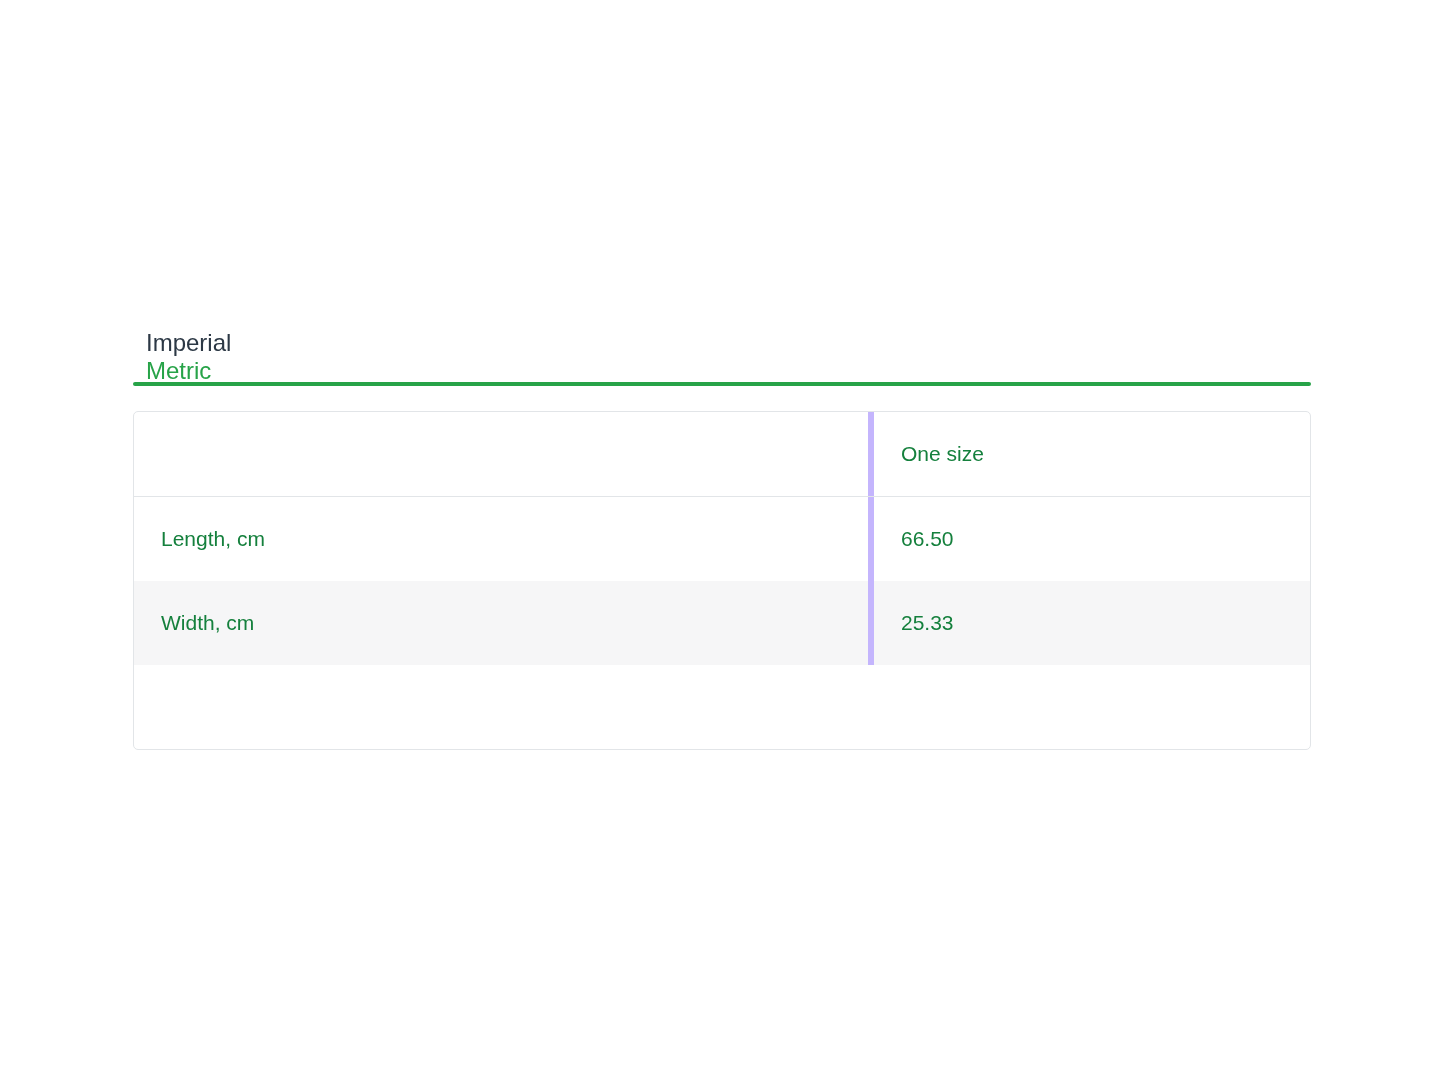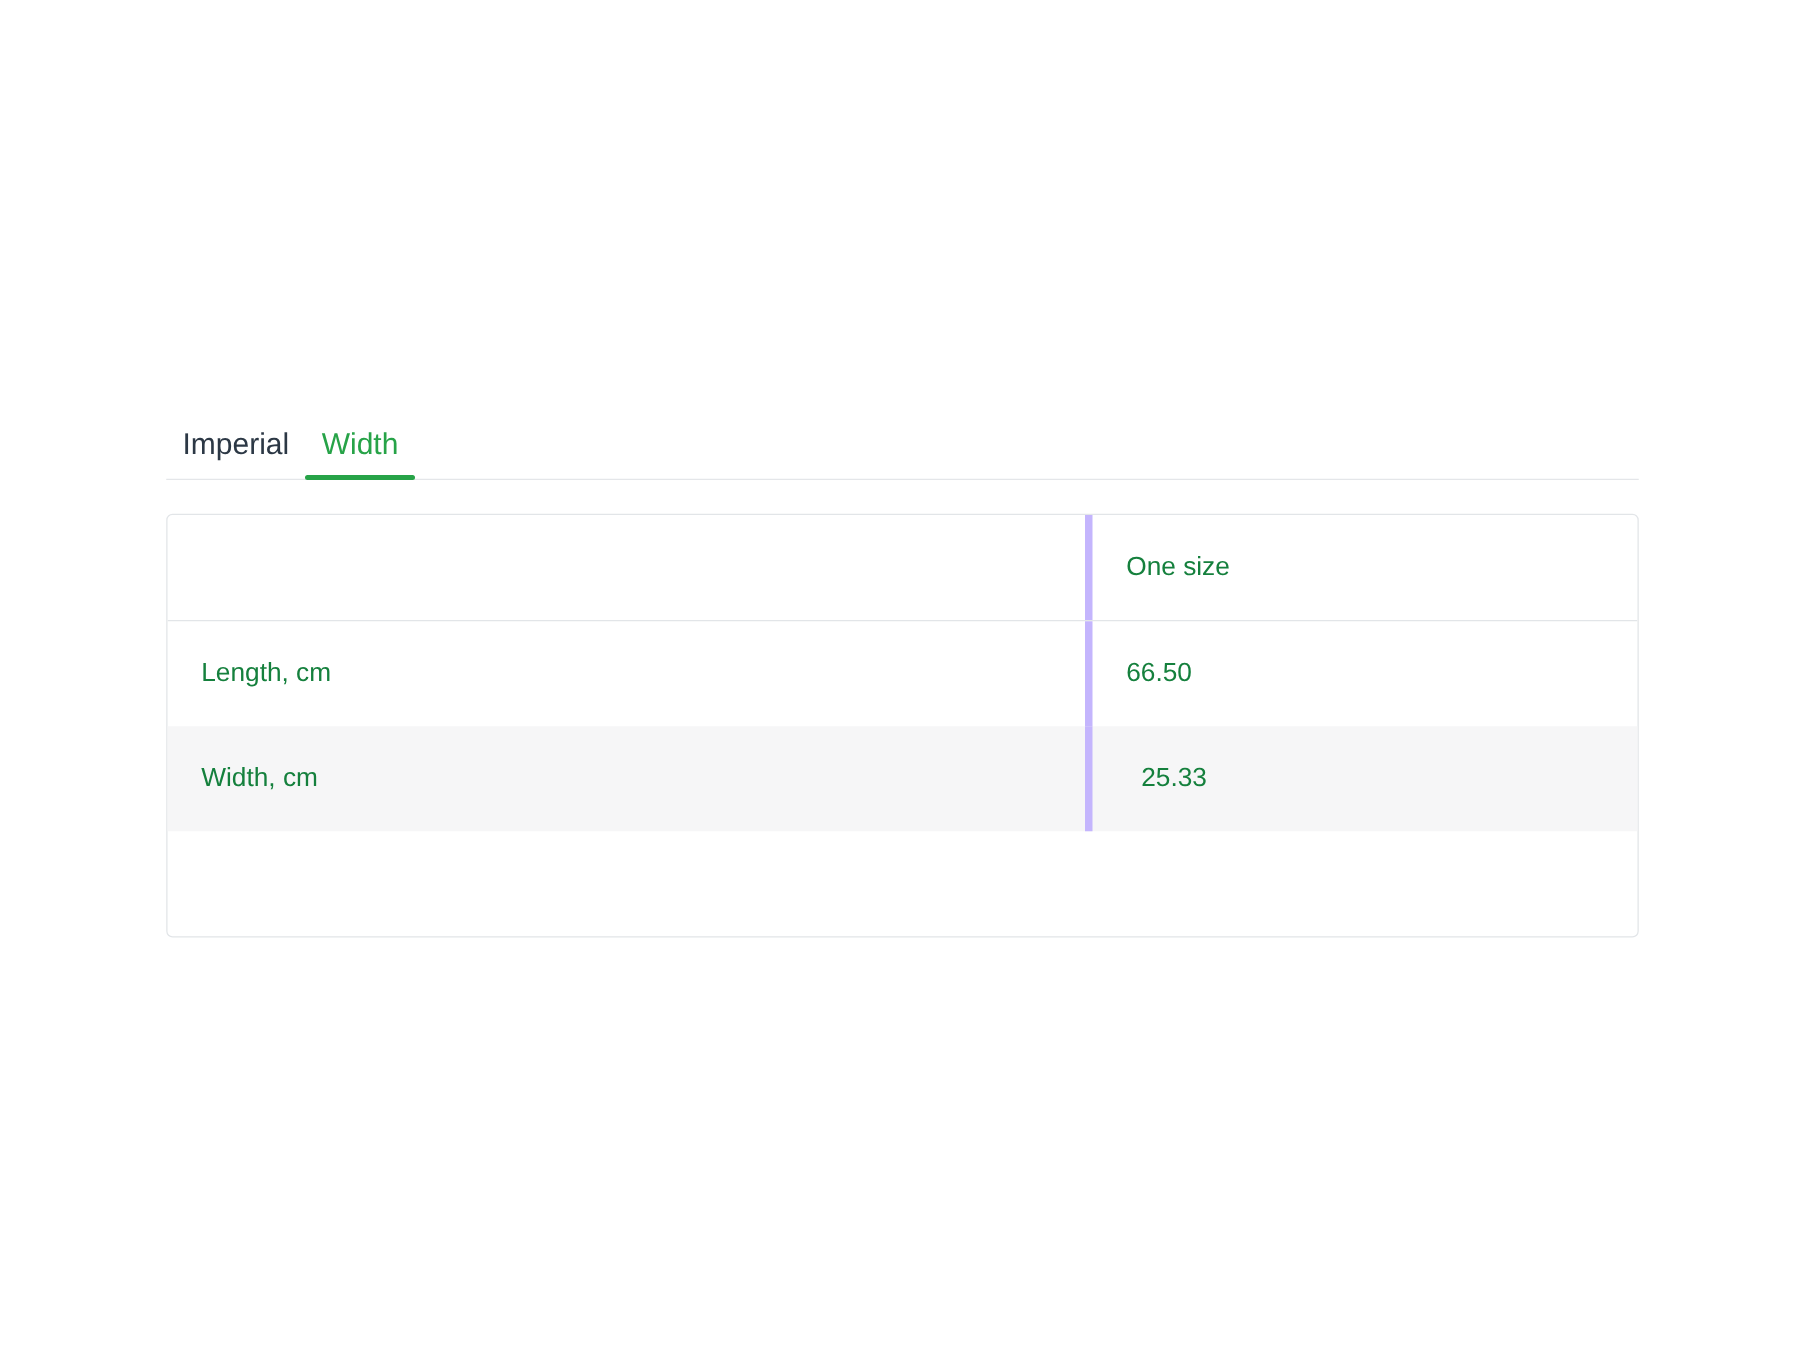--- a/index.html
+++ b/index.html
@@ -16,20 +16,21 @@
     left: 133px;
     top: 329px;
     width: 1178px;
   }
   
   .tabs {
     display: flex;
     align-items: stretch;
     height: 54px;
     border-bottom: 1px solid #e4e6e9;
+    flex-direction: column;
   }
   .tab {
     display: flex;
     align-items: center;
     padding: 0 13px;
     font-size: 24px;
     color: #2c3845;
     position: relative;
     cursor: pointer;
     white-space: nowrap;
@@ -54,21 +55,21 @@
     background: #ffffff;
   }
   .trow {
     display: flex;
     height: 84px;
   }
   .trow.header {
     height: 84px;
     border-bottom: 1px solid #e2e5e8;
   }
-  .trow.alt { background: #f6f6f7; gap: 12px; }
+  .trow.alt { background: #f6f6f7; }
   .cell {
     display: flex;
     align-items: center;
     padding-left: 27px;
     box-sizing: border-box;
     font-size: 21px;
     color: #15803d;
   }
   .cell.label-cell {
     width: 740px;
@@ -79,21 +80,21 @@
 </head>
 <body>
 
 <div class="content">
 
   <div class="tabs">
     <div class="tab">
       <span>Imperial</span>
     </div>
     <div class="tab active">
-      <span>Width</span>
+      <span>Metric</span>
     </div>
   </div>
 
   <div class="size-table">
     <div class="trow header">
       <div class="cell label-cell"></div>
       <div class="cell value-cell">One size</div>
     </div>
 
     <div class="trow">

